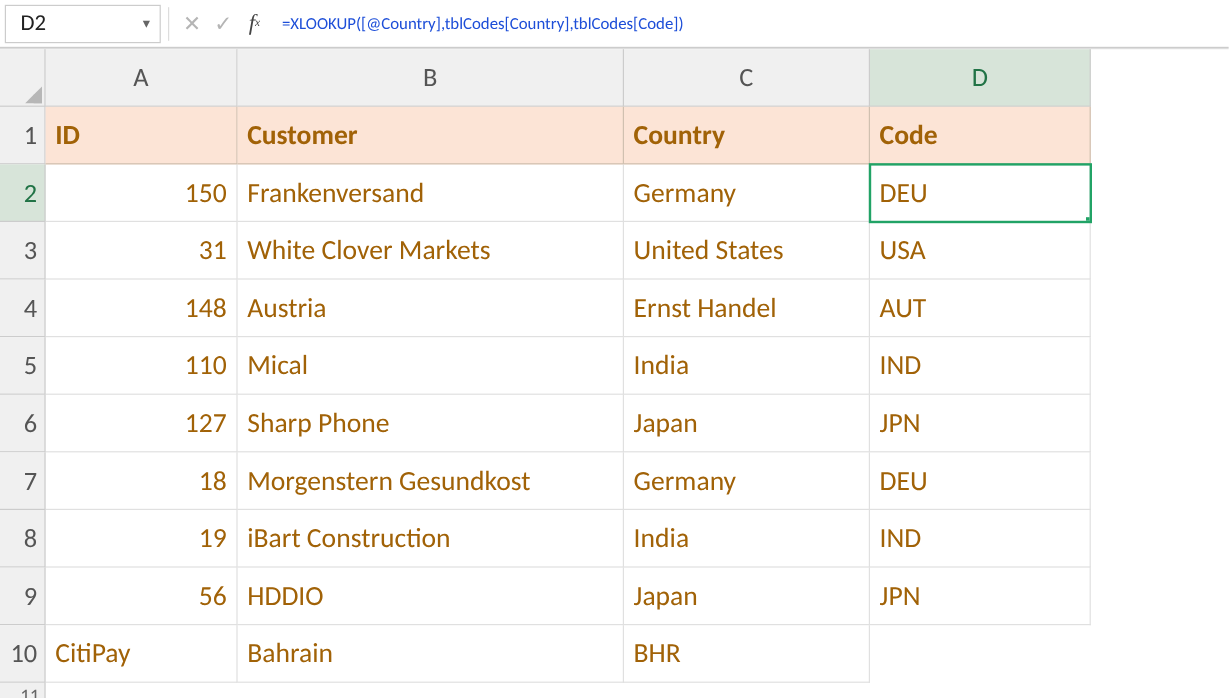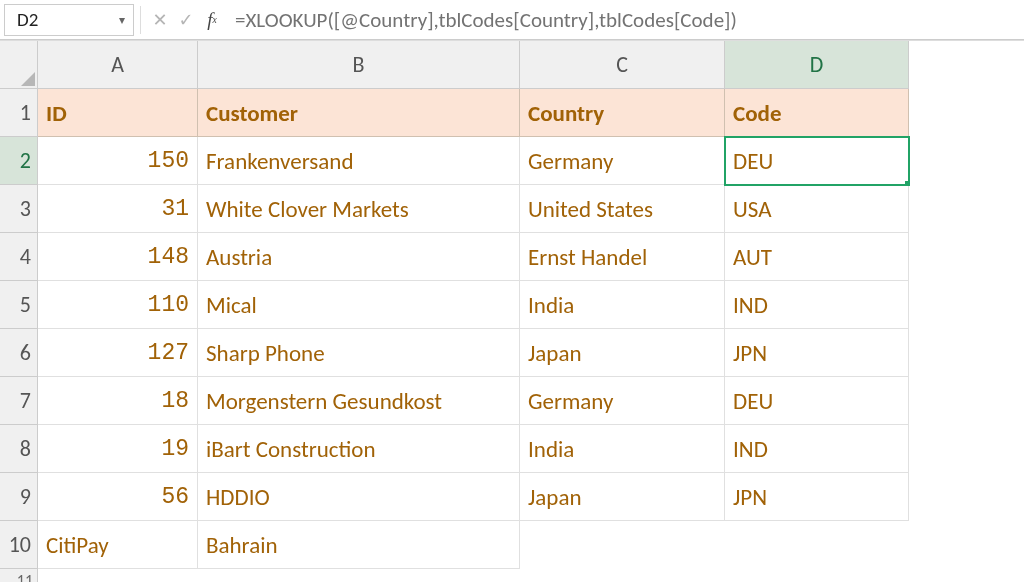--- a/index.html
+++ b/index.html
@@ -50,22 +50,22 @@
     color: #444;
     font-size: 19px;
   }
   .fb-btn.fx sub { font-size: 0.5em; vertical-align: sub; }
   .formula-input {
     flex: 1;
     height: 32px;
     display: flex;
     align-items: center;
     padding: 0 10px;
-    font-size: 21px;
-    color: #737373;
+    font-size: 14px;
+    color: #1d4ed8;
   }
 
   .sheet {
     display: grid;
     grid-template-columns: 38px 160px 322px 205px 184px;
     grid-auto-rows: 48px;
     border-top: 1px solid #ddd;
   }
   .corner, .colhdr, .rowhdr {
     background: #f0f0f0;
@@ -103,21 +103,21 @@
     color: #a16207;
     overflow: hidden;
     white-space: nowrap;
   }
   .cell.hdr {
     background: #fce4d6;
     font-weight: 700;
     border-right: 1px solid #d0c0b0;
     border-bottom: 1px solid #d0c0b0;
   }
-  .cell.num { justify-content: flex-end; font-family: Liberation Mono, monospace; }
+  .cell.num { justify-content: flex-end; }
   .cell.selected {
     outline: 2px solid #21a366;
     outline-offset: -1px;
     position: relative;
     z-index: 2;
   }
   .cell.selected::after {
     content: '';
     position: absolute;
     right: -3px; bottom: -3px;
@@ -196,14 +196,15 @@
     <div class="cell">India</div>
     <div class="cell">IND</div>
     <div class="rowhdr">9</div>
     <div class="cell num">56</div>
     <div class="cell">HDDIO</div>
     <div class="cell">Japan</div>
     <div class="cell">JPN</div>
     <div class="rowhdr">10</div>
     <div class="cell">CitiPay</div>
     <div class="cell">Bahrain</div>
+    <div class="cell">BHR</div>
     <div class="row11-stub" style="height: 18px;">11</div>
   </div>
 
 </body></html>

